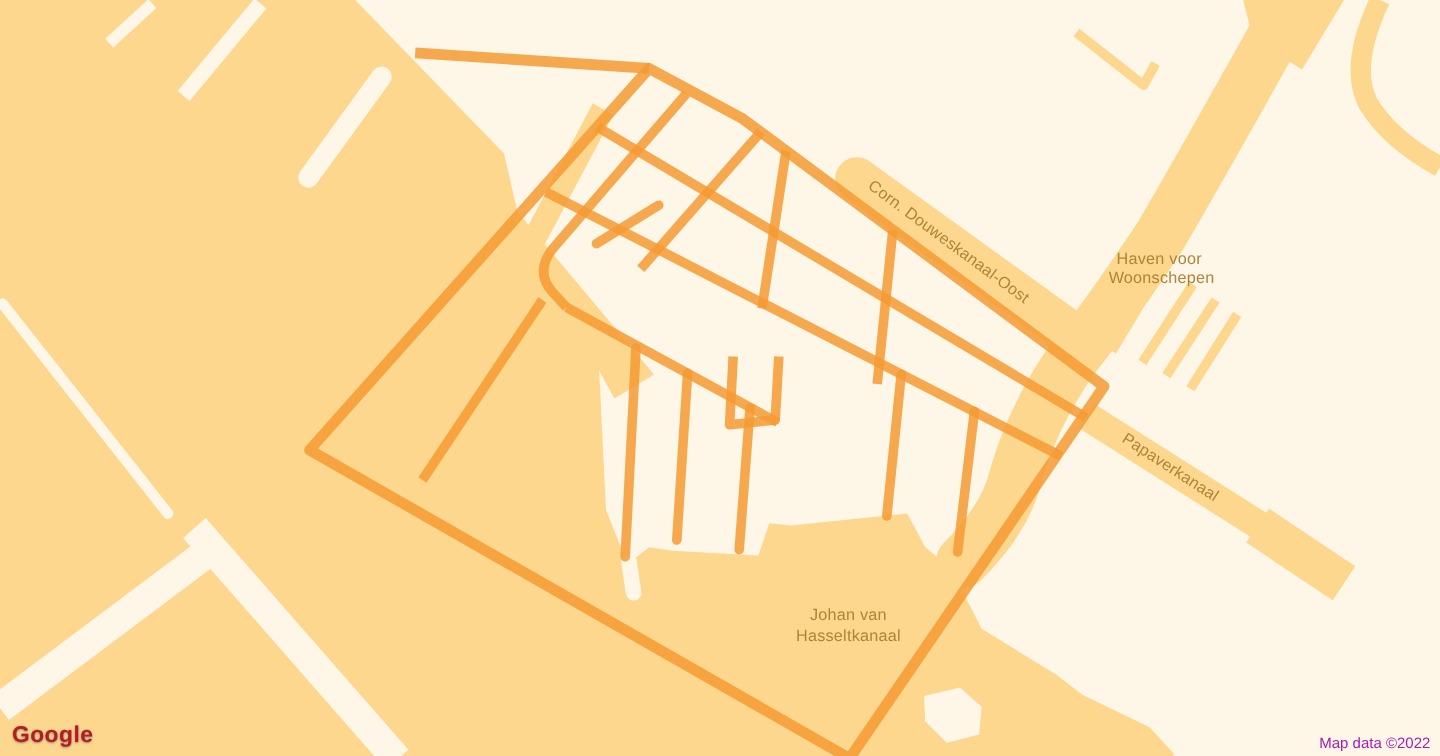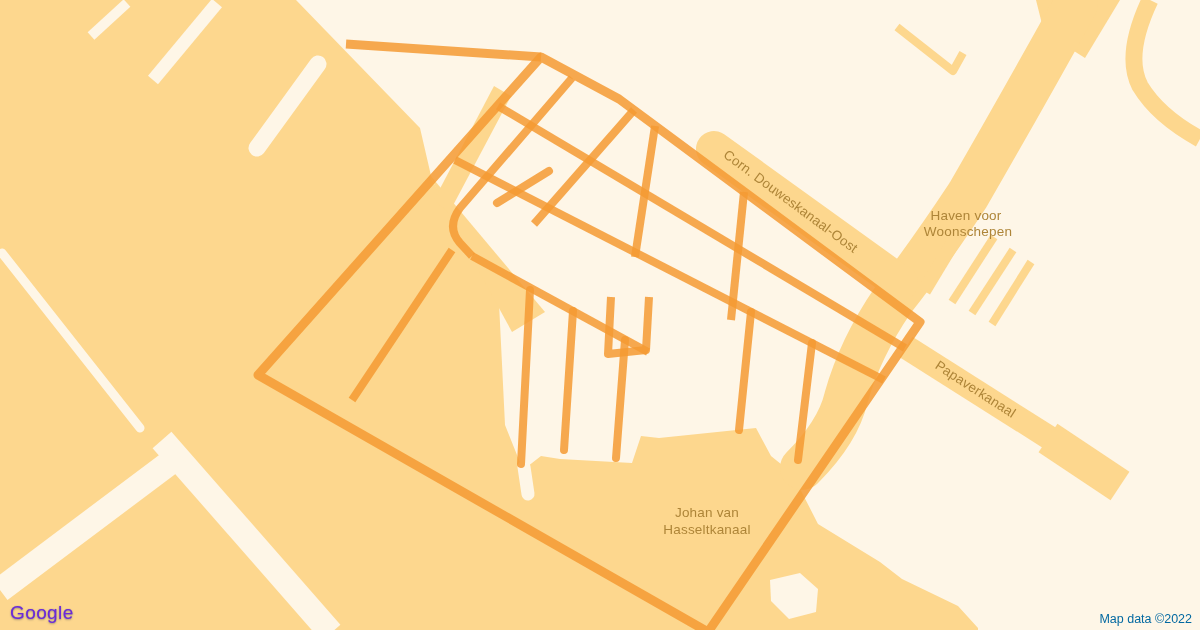--- a/index.html
+++ b/index.html
@@ -1,25 +1,25 @@
 <!DOCTYPE html>
 <html><head>
 <meta charset="utf-8">
 <style>
   html,body{margin:0;padding:0;background:#ddd;}
   #stage{position:relative;width:1200px;height:630px;overflow:hidden;
          font-family:"Liberation Sans",sans-serif;}
   #stage svg{position:absolute;left:0;top:0;}
   .maplabel{font-family:"Liberation Sans",sans-serif;letter-spacing:.2px;}
   #google-logo{position:absolute;left:10px;bottom:6px;
-    font-size:19px;font-weight:400;color:#6d28d9;letter-spacing:.4px;
+    font-size:19px;font-weight:700;color:#b91c1c;letter-spacing:.4px;
     text-shadow:0 0 1px #9a9a9a,0 1px 2px rgba(90,90,90,.55);
     user-select:none;text-align:right;}
   #attribution{position:absolute;right:8px;bottom:4px;
-    font-size:12.5px;color:#0369a1;}
+    font-size:12.5px;color:#a21caf;}
 </style>
 </head>
 <body>
 
 <div id="stage">
   <svg width="1200" height="630" viewBox="0 0 1200 630">
 
     <rect x="0" y="0" width="1200" height="630" fill="#FEF6E7"></rect>
 
     <g fill="#FDD78E" stroke="none">

